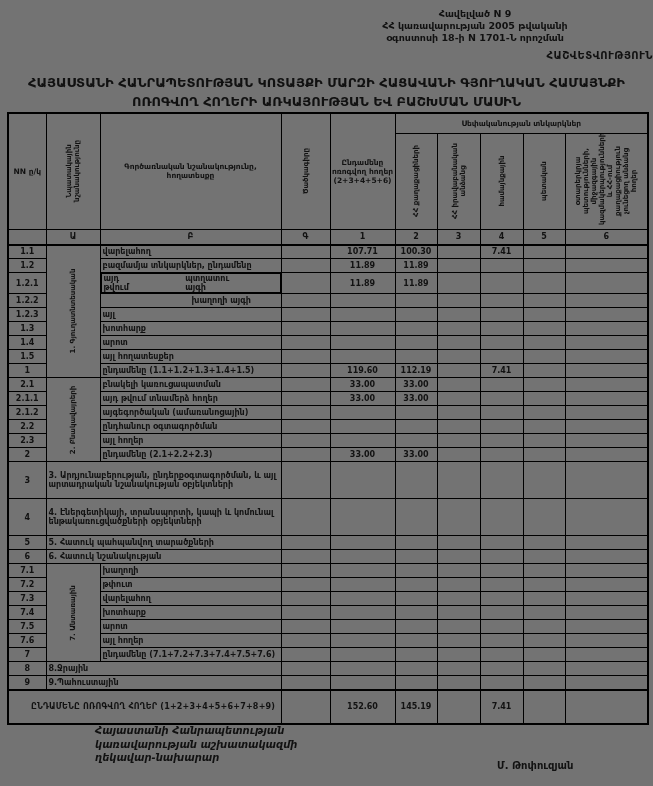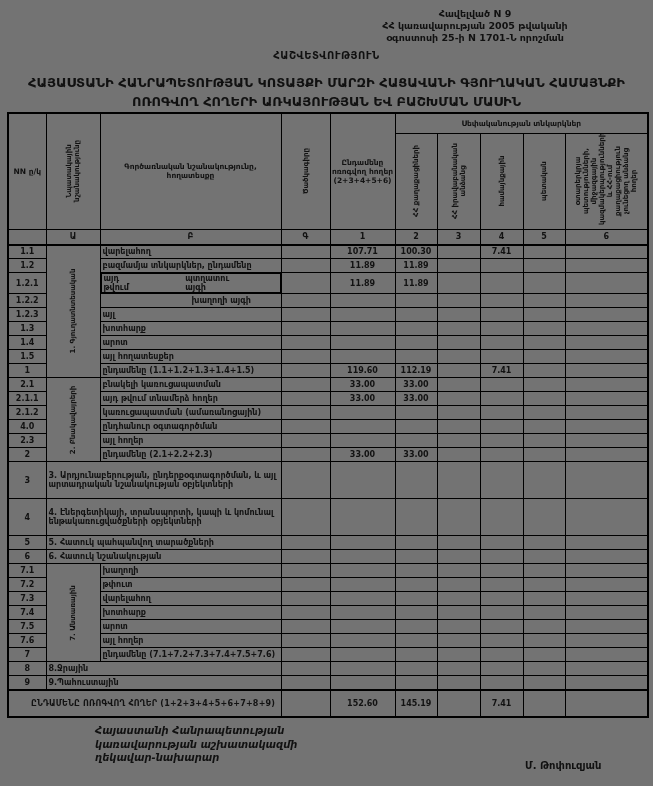--- a/index.html
+++ b/index.html
@@ -4,21 +4,21 @@
 <style>
   html,body{margin:0;padding:0;}
   body{
     width:653px;height:786px;background:#ffffff;color:#111;
     font-family:"DejaVu Sans","Liberation Sans",sans-serif;
     -webkit-font-smoothing:none;
   }
   .page{position:relative;width:653px;height:786px;background:#737373;overflow:hidden;}
   .appendix{position:absolute;top:8px;right:8px;width:340px;text-align:center;
     font-weight:bold;font-size:9.5px;line-height:1.25;}
-  .doc-title{position:absolute;top:50px;left:0;width:100%;text-align:center;
+  .doc-title{position:absolute;top:50px;left:0;width:100%;text-align:right;
     font-weight:bold;font-size:10px;letter-spacing:.5px;}
   .doc-subtitle{position:absolute;top:74px;left:0;width:100%;text-align:center;
     font-weight:bold;font-size:13px;line-height:1.45;}
   table.report{position:absolute;top:112px;left:7px;border-collapse:collapse;
     table-layout:fixed;width:640px;border:2px solid #000;}
   th,td{border:1px solid #000;font-size:8px;font-weight:bold;padding:0 2px;
     overflow:hidden;color:#121212;}
   th{font-weight:bold;text-align:center;vertical-align:middle;font-size:7.5px;line-height:1.2;padding:1px;}
   tr.subj-row{height:96px;}
   tr.top-row{height:20px;}
@@ -29,36 +29,36 @@
   .rt.w90{width:88px;}
   tr.letters td{height:14px;text-align:center;border-bottom:2px solid #000;font-size:8px;}
   tbody tr{height:14px;}
   tbody tr.tall{height:37px;}
   tbody td.nn{text-align:center;}
   tbody td.name{text-align:left;line-height:1.15;}
   tbody td.val{text-align:center;}
   td.split{display:flex;justify-content:flex-start;align-items:flex-start;gap:44px;}
   td.split .nmid{margin-left:auto;margin-right:34px;}
   td.indent{padding-left:91px;}
-  tfoot tr{height:27px;}
+  tfoot tr{height:34px;}
   tfoot td{border-top:2px solid #000;border-bottom:2px solid #000;font-size:8px;}
   tfoot td.tot-label{text-align:left;padding-left:22px;letter-spacing:.2px;}
   tfoot td.val{text-align:center;}
   .footer-left{position:absolute;top:724px;left:95px;font-weight:bold;font-size:10px;line-height:1.35;font-style:italic;}
-  .signature{position:absolute;top:760px;left:525px;font-weight:bold;font-size:10px;}
+  .signature{position:absolute;top:760px;left:497px;font-weight:bold;font-size:10px;}
 </style>
 </head>
 <body>
 
 <div class="page">
 
   <div class="appendix">
     <div>Հավելված N 9</div>
     <div>ՀՀ կառավարության 2005 թվականի</div>
-    <div>օգոստոսի 25-ի N 1701-Ն որոշման</div>
+    <div>օգոստոսի 18-ի N 1701-Ն որոշման</div>
   </div>
 
   <div class="doc-title">ՀԱՇՎԵՏՎՈՒԹՅՈՒՆ</div>
 
   <div class="doc-subtitle">
     <div>ՀԱՅԱՍՏԱՆԻ ՀԱՆՐԱՊԵՏՈՒԹՅԱՆ ԿՈՏԱՅՔԻ ՄԱՐԶԻ ՀԱՑԱՎԱՆԻ ԳՅՈՒՂԱԿԱՆ ՀԱՄԱՅՆՔԻ</div>
     <div>ՈՌՈԳՎՈՂ ՀՈՂԵՐԻ ԱՌԿԱՅՈՒԹՅԱՆ ԵՎ ԲԱՇԽՄԱՆ ՄԱՍԻՆ</div>
   </div>
 
   <table class="report">
@@ -243,31 +243,31 @@
           <td class="val"></td>
           <td class="val">33.00</td>
           <td class="val">33.00</td>
           <td class="val"></td>
           <td class="val"></td>
           <td class="val"></td>
           <td class="val"></td>
         </tr>
         <tr>
           <td class="nn">2.1.2</td>
-          <td class="name">կառուցապատման (ամառանոցային)</td>
-          <td class="val"></td>
-          <td class="val"></td>
-          <td class="val"></td>
-          <td class="val"></td>
-          <td class="val"></td>
-          <td class="val"></td>
-          <td class="val"></td>
-        </tr>
-        <tr>
-          <td class="nn">4.0</td>
+          <td class="name">այգեգործական (ամառանոցային)</td>
+          <td class="val"></td>
+          <td class="val"></td>
+          <td class="val"></td>
+          <td class="val"></td>
+          <td class="val"></td>
+          <td class="val"></td>
+          <td class="val"></td>
+        </tr>
+        <tr>
+          <td class="nn">2.2</td>
           <td class="name">ընդհանուր օգտագործման</td>
           <td class="val"></td>
           <td class="val"></td>
           <td class="val"></td>
           <td class="val"></td>
           <td class="val"></td>
           <td class="val"></td>
           <td class="val"></td>
         </tr>
         <tr>

